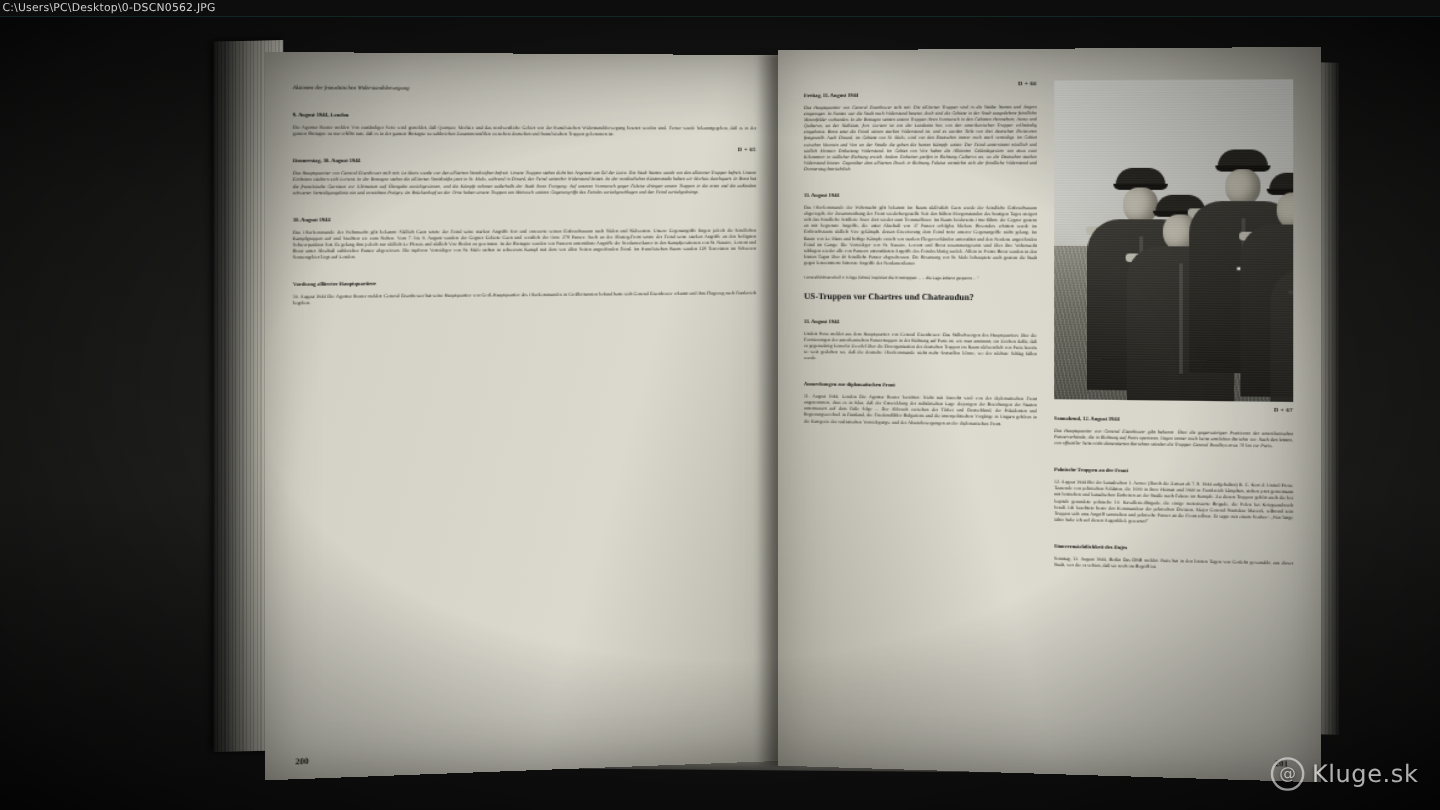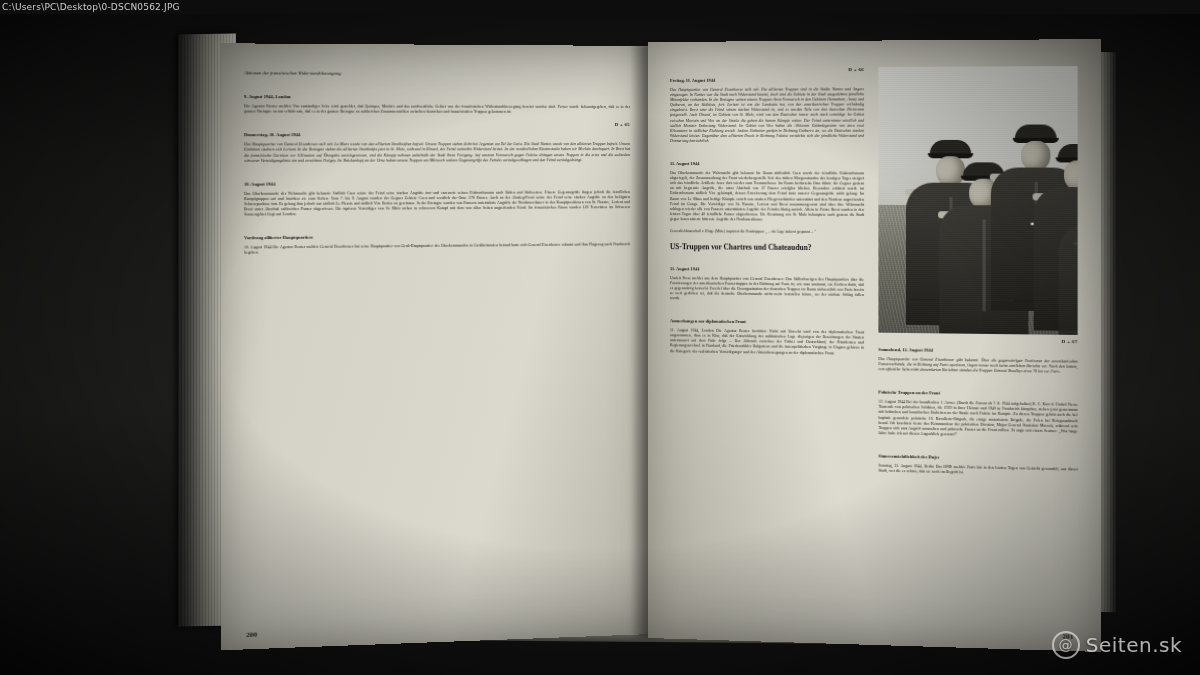--- a/index.html
+++ b/index.html
@@ -566,16 +566,16 @@
           <div class="pagenum r">201</div>
         </div>
       </div>
 
     </div>
 
     <div class="vignette"></div>
 
     <div class="watermark">
       <span class="wm-circle">@</span>
-      <span>Seiten.sk</span>
+      <span>Kluge.sk</span>
     </div>
   </div>
 </div>
 
 </body></html>

